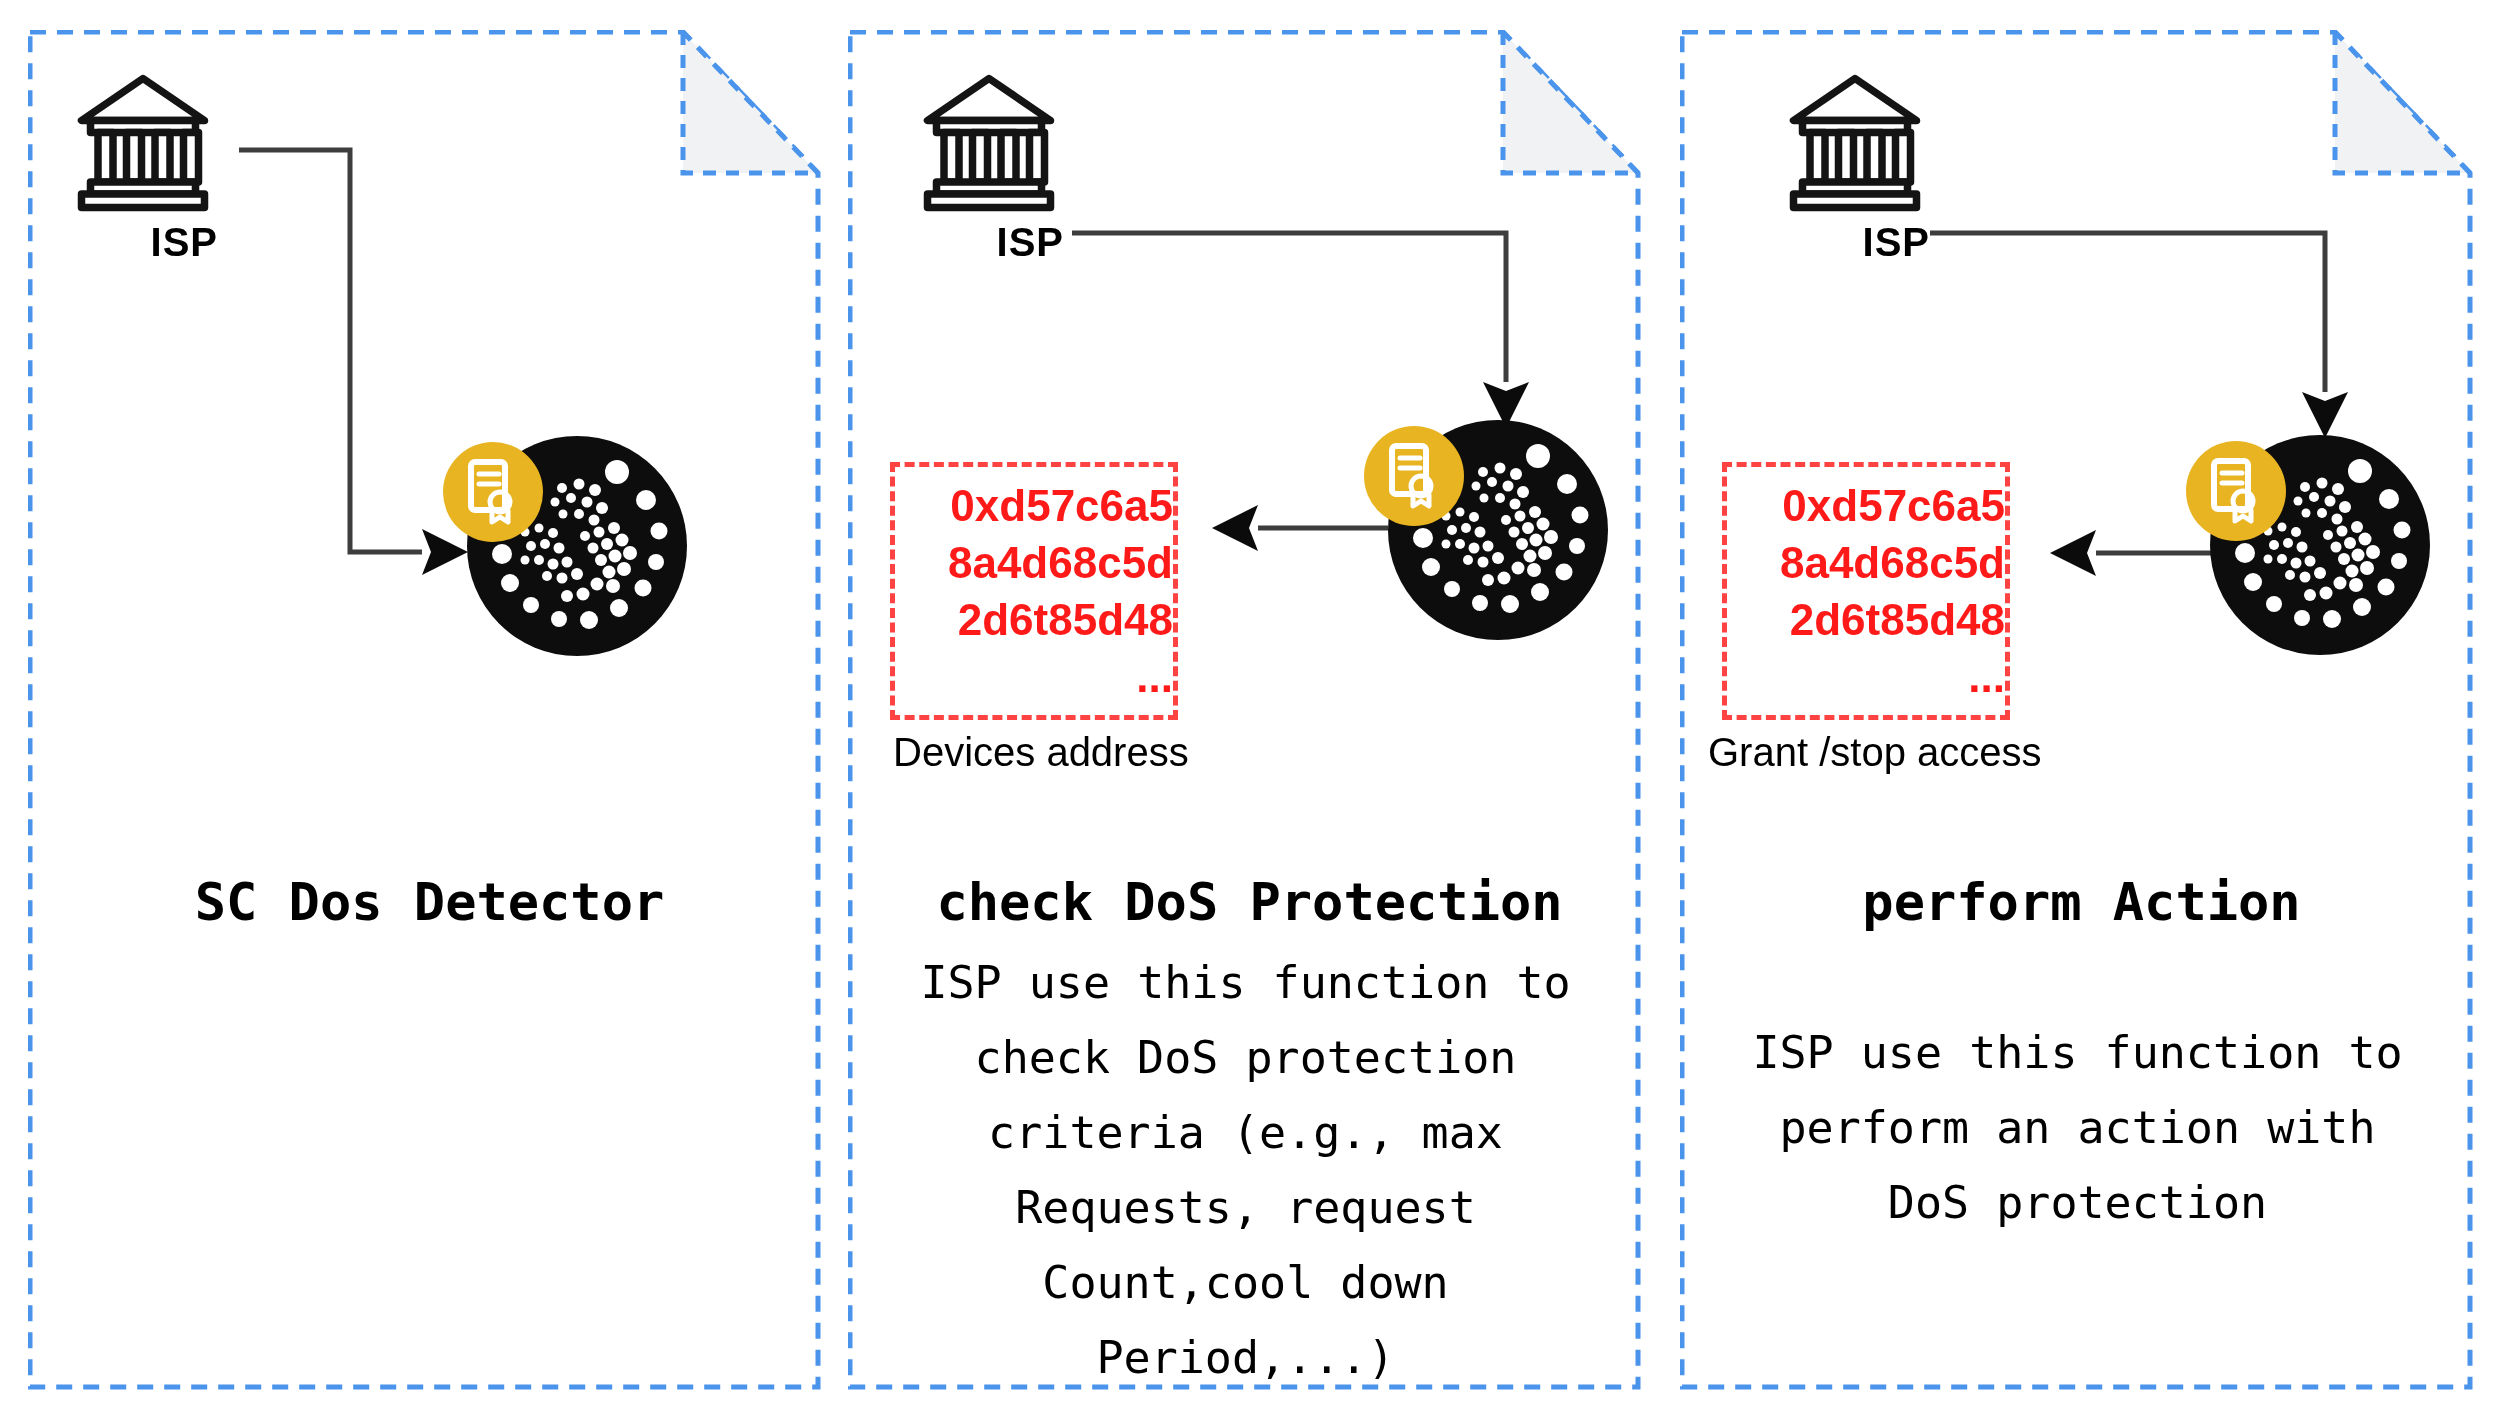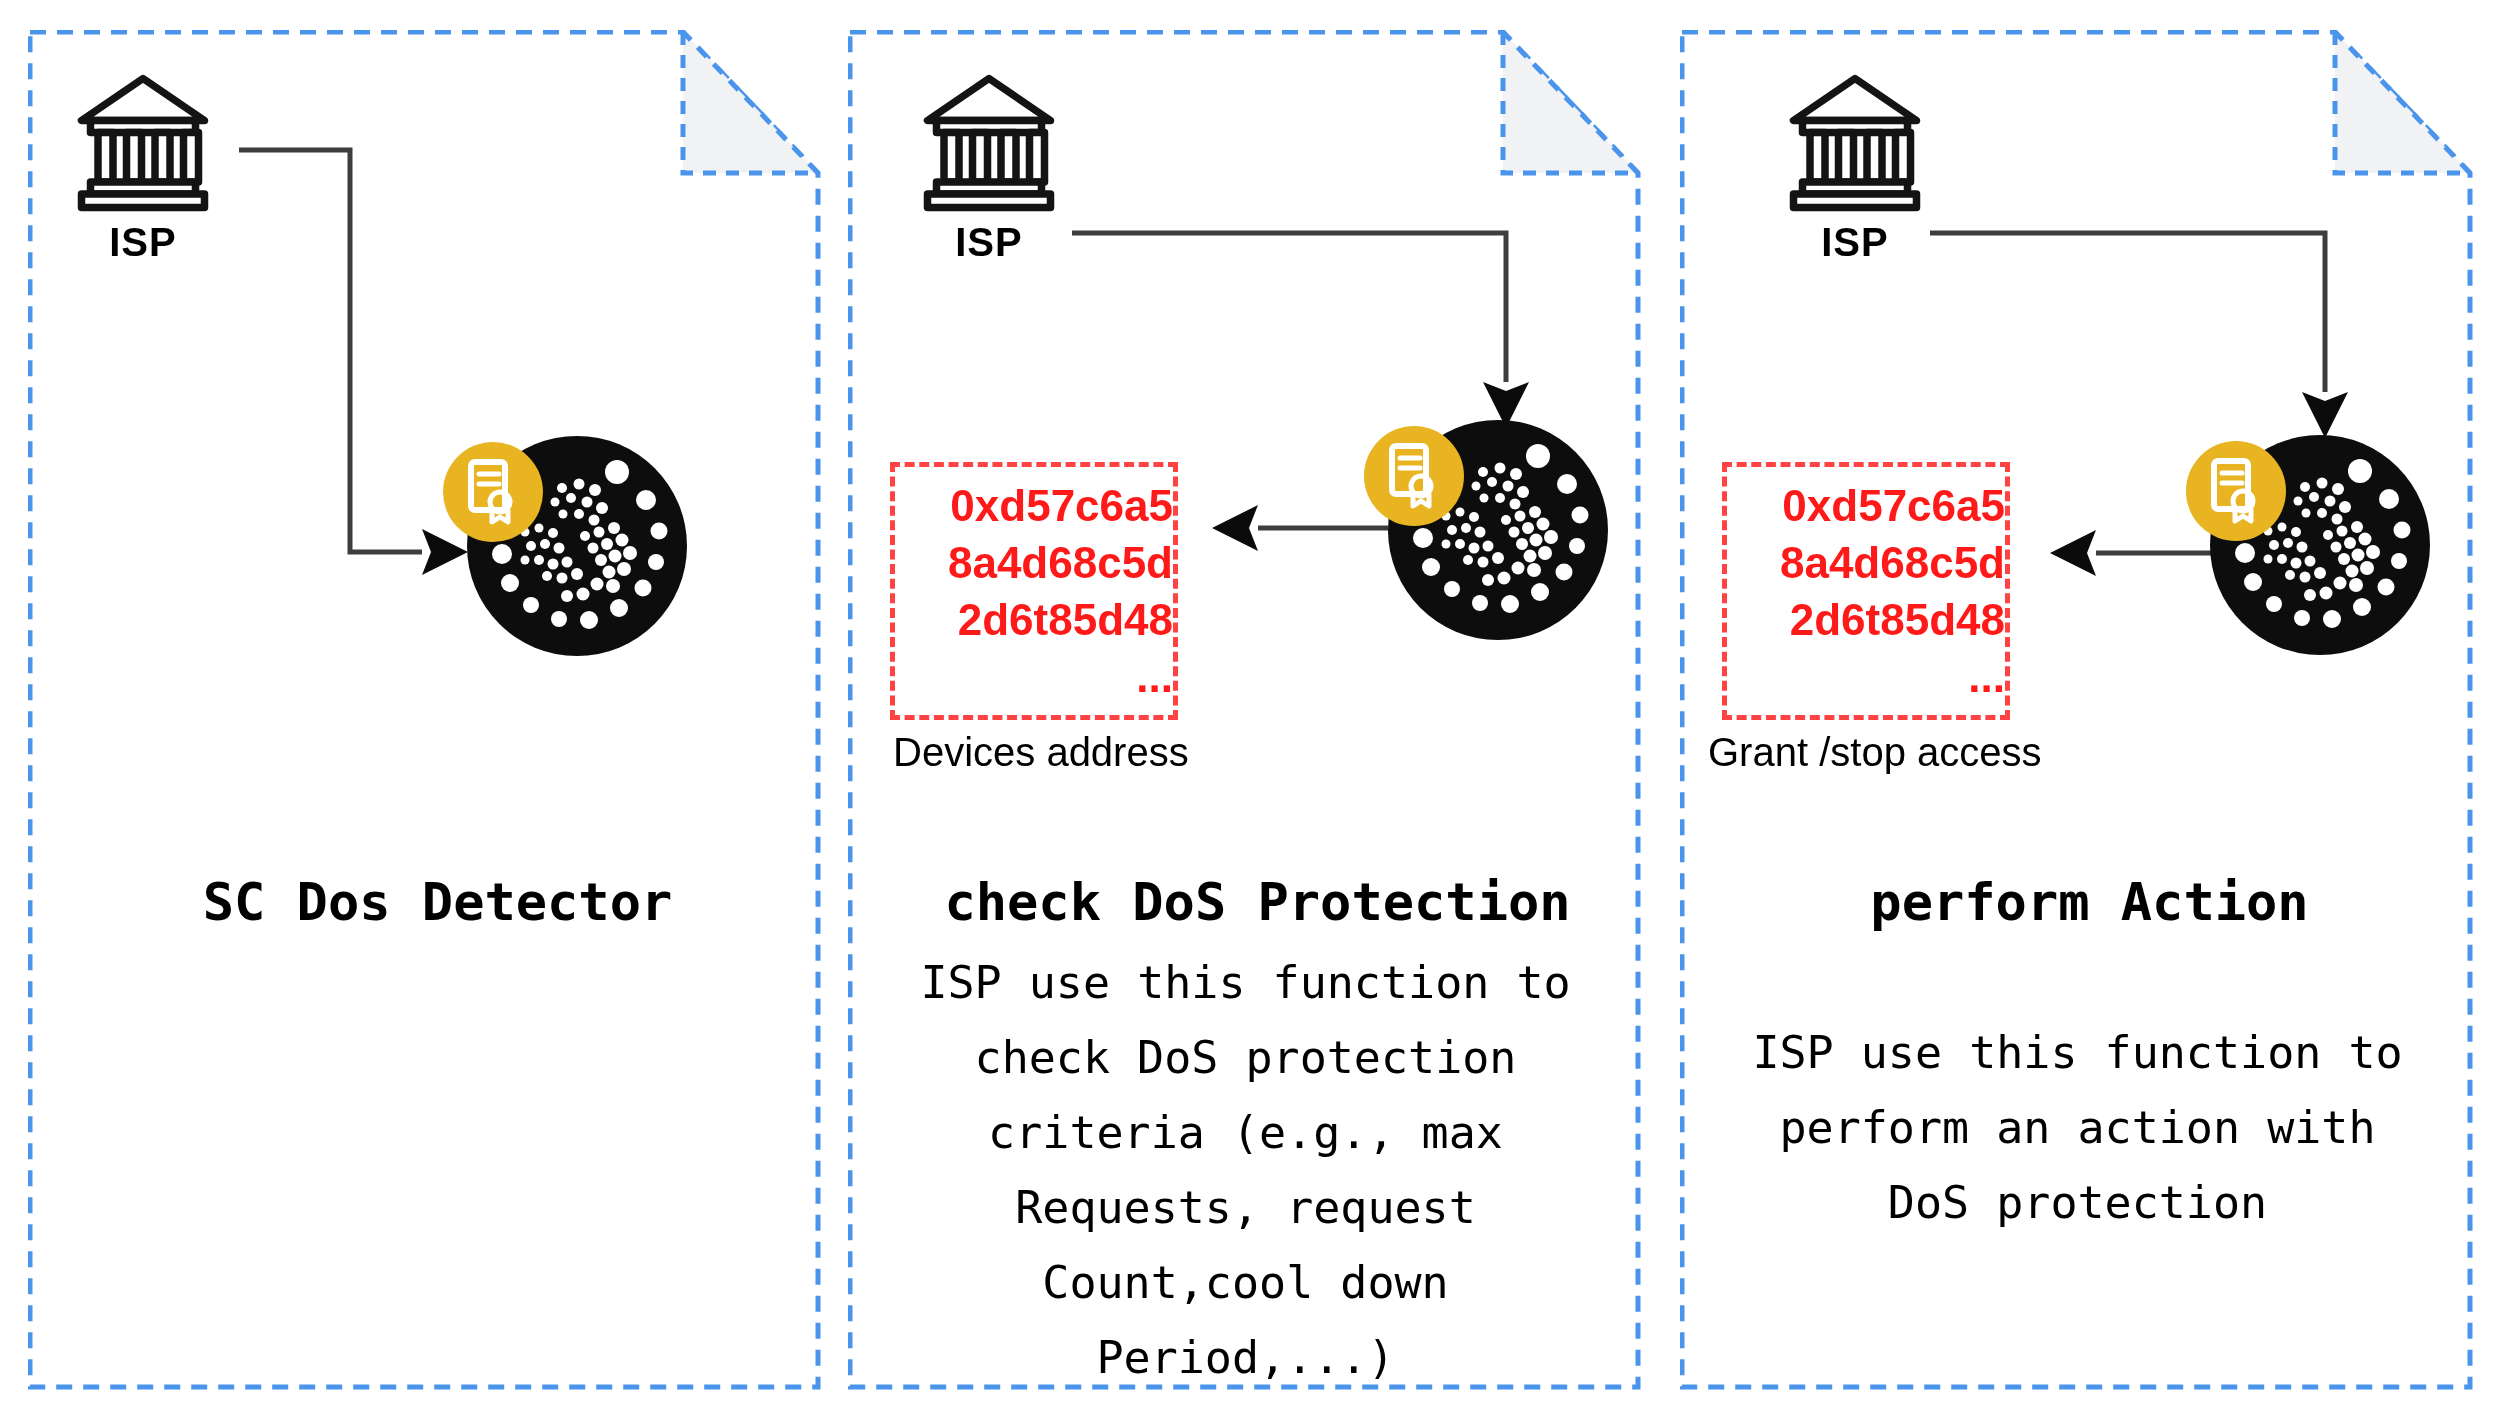--- a/index.html
+++ b/index.html
@@ -13,31 +13,31 @@
   }
   html,body{margin:0;padding:0;background:#ffffff;}
   #page{position:relative;width:2506px;height:1419px;background:#ffffff;
         font-family:"Liberation Sans", sans-serif;overflow:hidden;}
   .panel{position:absolute;top:30px;width:795px;height:1360px;}
   .frame{position:absolute;left:0;top:0;width:795px;height:1360px;}
   .frame-outline{fill:#ffffff;stroke:var(--blue);stroke-width:5;stroke-dasharray:16 11;}
   .frame-fold{fill:var(--fold);stroke:var(--blue);stroke-width:5;stroke-dasharray:13 10;}
   .actor{position:absolute;width:150px;text-align:center;}
   .actor svg{display:block;width:150px;height:150px;}
-  .actor-label{margin-top:2px;font-size:40px;font-weight:bold;color:var(--ink);letter-spacing:1px;}
+  .actor-label{margin-top:2px;font-size:40px;font-weight:bold;color:var(--ink);letter-spacing:1px;text-align:right;}
   .connector{position:absolute;left:0;top:0;width:795px;height:1360px;pointer-events:none;}
   .connector .wire{stroke:var(--line);stroke-width:5;fill:none;}
   .connector .arrowhead{fill:#0b0b0b;stroke:none;}
   .iota{position:absolute;width:340px;height:300px;}
   .addr-box{position:absolute;left:42px;top:432px;width:278px;height:238px;
             border:5px dashed var(--red-border);color:var(--red-text);
             font-weight:bold;font-size:44px;line-height:57px;text-align:right;
             white-space:pre-line;padding-top:10px;box-sizing:content-box;}
   .addr-label{position:absolute;top:700px;font-size:40px;font-weight:normal;color:var(--ink);white-space:nowrap;}
-  .note-title{position:absolute;left:12px;top:842px;width:100%;text-align:center;
+  .note-title{position:absolute;left:4px;top:842px;width:100%;text-align:center;
               font-family:"DejaVu Sans Mono", monospace;font-weight:bold;font-size:52px;color:var(--ink);}
   .note-body{position:absolute;left:0;width:100%;text-align:center;white-space:pre-line;
              font-family:"DejaVu Sans Mono", monospace;font-size:45px;line-height:75px;color:var(--ink);}
   .dot{fill:#ffffff;}
   .iota-disc{fill:#0d0d0d;}
   .badge-circle{fill:var(--gold);}
   .badge-glyph{stroke:#ffffff;fill:none;stroke-linecap:round;stroke-linejoin:round;}
   .bank-shape{stroke:#141414;stroke-width:5;fill:#ffffff;stroke-linejoin:round;}
 </style>
 </head>

